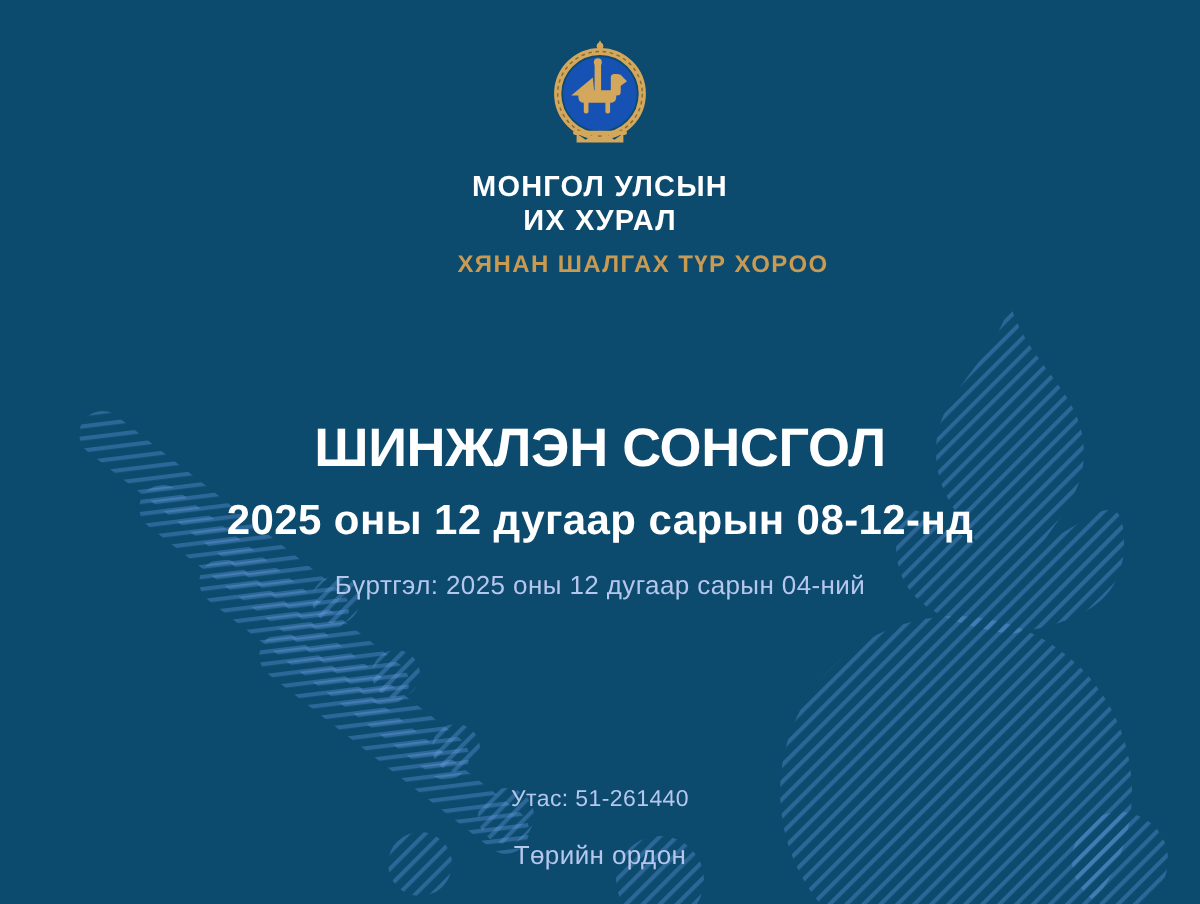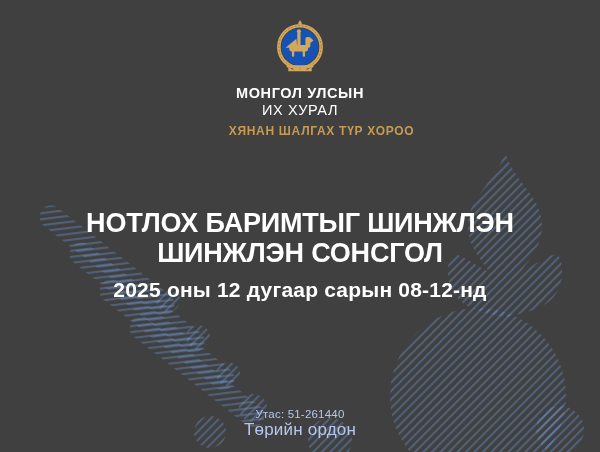--- a/index.html
+++ b/index.html
@@ -4,41 +4,41 @@
 <style>
   html,body{margin:0;padding:0;}
   body{
     width:600px;height:452px;
     font-family:"Liberation Sans","DejaVu Sans",sans-serif;
     overflow:hidden;
   }
   .poster{
     position:relative;
     width:600px;height:452px;
-    background:#404040;
+    background:#0c4a6e;
     overflow:hidden;
   }
   .watermark{
     position:absolute;left:0;top:0;width:600px;height:452px;
     pointer-events:none;
   }
   .content{
     position:relative;z-index:2;
     width:100%;height:100%;
     text-align:center;
   }
   .header{padding-top:19px;}
   .emblem{display:inline-block;line-height:0;}
   .org-line1{
     margin-top:7px;
     color:#ffffff;font-size:14.5px;font-weight:bold;
     letter-spacing:0.6px;line-height:18px;
   }
   .org-line2{
-    color:#ffffff;font-size:14.5px;font-weight:normal;
+    color:#ffffff;font-size:14.5px;font-weight:bold;
     letter-spacing:0.6px;line-height:16px;
   }
   .committee{
     margin-top:6px;
     color:#c89a52;font-size:12px;font-weight:bold;
     letter-spacing:0.7px;line-height:14px;padding-left:43px;
   }
   .title{
     margin-top:70px;
     color:#ffffff;font-size:27px;font-weight:bold;
@@ -48,25 +48,25 @@
     margin-top:13px;
     color:#ffffff;font-size:21px;font-weight:bold;
     letter-spacing:0.2px;line-height:18px;
   }
   .registration{
     margin-top:15px;
     color:#b6c7ee;font-size:13px;font-weight:normal;
     line-height:16.5px;letter-spacing:0.2px;
   }
   .footer{
-    position:absolute;left:0;top:407px;width:100%;
+    position:absolute;left:0;top:393px;width:100%;
     color:#b6c7ee;
   }
   .phone{font-size:11.5px;line-height:14px;letter-spacing:0.2px;}
-  .venue{margin-top:2px;font-size:17px;line-height:14px;letter-spacing:0.2px;}
+  .venue{margin-top:14px;font-size:13px;line-height:14px;letter-spacing:0.2px;}
 </style>
 </head>
 <body>
 
 <div class="poster">
 
   <svg class="watermark" viewBox="0 0 600 452" xmlns="http://www.w3.org/2000/svg" aria-hidden="true">
     <defs>
       <pattern id="hatch" width="6" height="6" patternUnits="userSpaceOnUse" patternTransform="rotate(45)">
         <rect width="6" height="6" fill="none"></rect>
@@ -125,27 +125,27 @@
             <rect x="15" y="51.5" width="30" height="2.4" rx="1.2"></rect>
           </g>
         </svg>
       </span>
       <div class="org-line1">МОНГОЛ УЛСЫН</div>
       <div class="org-line2">ИХ ХУРАЛ</div>
       <div class="committee">ХЯНАН ШАЛГАХ ТҮР ХОРОО</div>
     </div>
 
     <div class="title">
-      <div>НОТЛОХ БАРИМТЫГ ШИНЖЛЭН</div>
       <div>ШИНЖЛЭН СОНСГОЛ</div>
     </div>
 
     <div class="event-date">2025 оны 12 дугаар сарын 08-12-нд</div>
 
     <div class="registration">
+      <div>Бүртгэл: 2025 оны 12 дугаар сарын 04-ний</div>
     </div>
 
     <div class="footer">
       <div class="phone">Утас: 51-261440</div>
       <div class="venue">Төрийн ордон</div>
     </div>
   </div>
 </div>
 
 </body></html>

